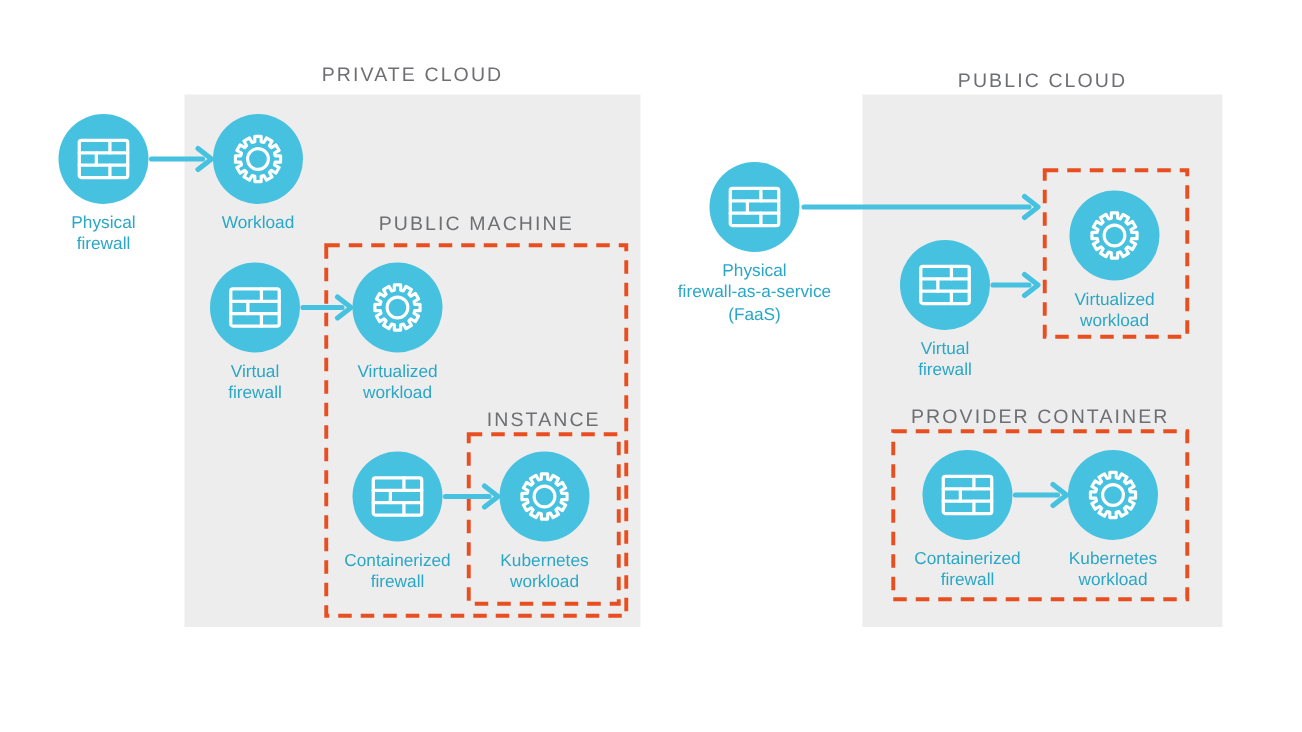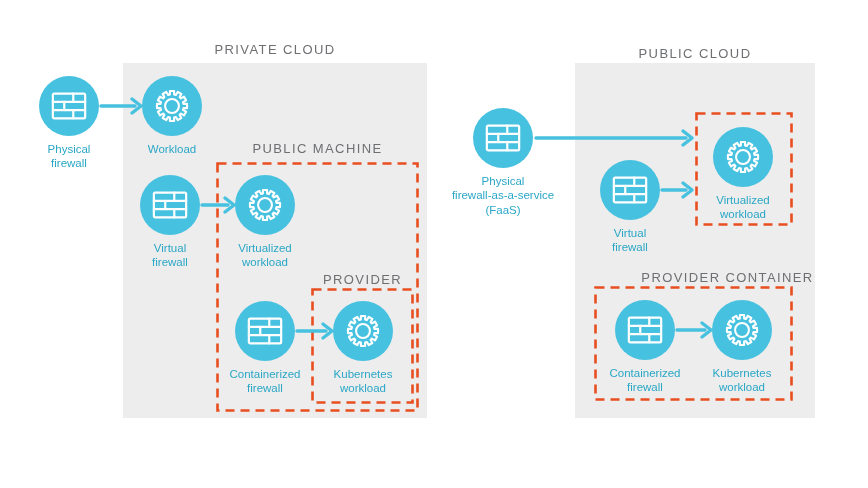--- a/index.html
+++ b/index.html
@@ -33,22 +33,22 @@
 
 <div class="canvas">
 
   <div class="region" style="left:123px;top:63px;width:304px;height:355px;"></div>
   <div class="region" style="left:575px;top:63px;width:240px;height:355px;"></div>
 
   <div class="sec-title" style="left:123px;top:40px;width:304px;">PRIVATE CLOUD</div>
   <div class="sec-title" style="left:575px;top:44px;width:240px;">PUBLIC CLOUD</div>
 
   <div class="grp-title" style="left:217px;top:139px;width:201px;">PUBLIC MACHINE</div>
-  <div class="grp-title" style="left:302px;top:270px;width:121px;">PROVIDER</div>
-  <div class="grp-title" style="left:619px;top:268px;width:217px;">PROVIDER CONTAINER</div>
+  <div class="grp-title" style="left:302px;top:270px;width:121px;">INSTANCE</div>
+  <div class="grp-title" style="left:585px;top:268px;width:217px;">PROVIDER CONTAINER</div>
 
   <svg class="overlay" width="868" height="488" viewBox="0 0 868 488">
     <rect class="dash" x="217.5" y="163.5" width="200" height="247"></rect>
     <rect class="dash" x="312.5" y="289.5" width="100" height="113"></rect>
     <rect class="dash" x="696.5" y="113.5" width="95" height="111"></rect>
     <rect class="dash" x="595.5" y="287.5" width="196" height="112"></rect>
 
     <g class="arrow">
       <line x1="101" y1="106" x2="135" y2="106"></line>
         <polyline points="132,99 141,106 132,113"></polyline>

